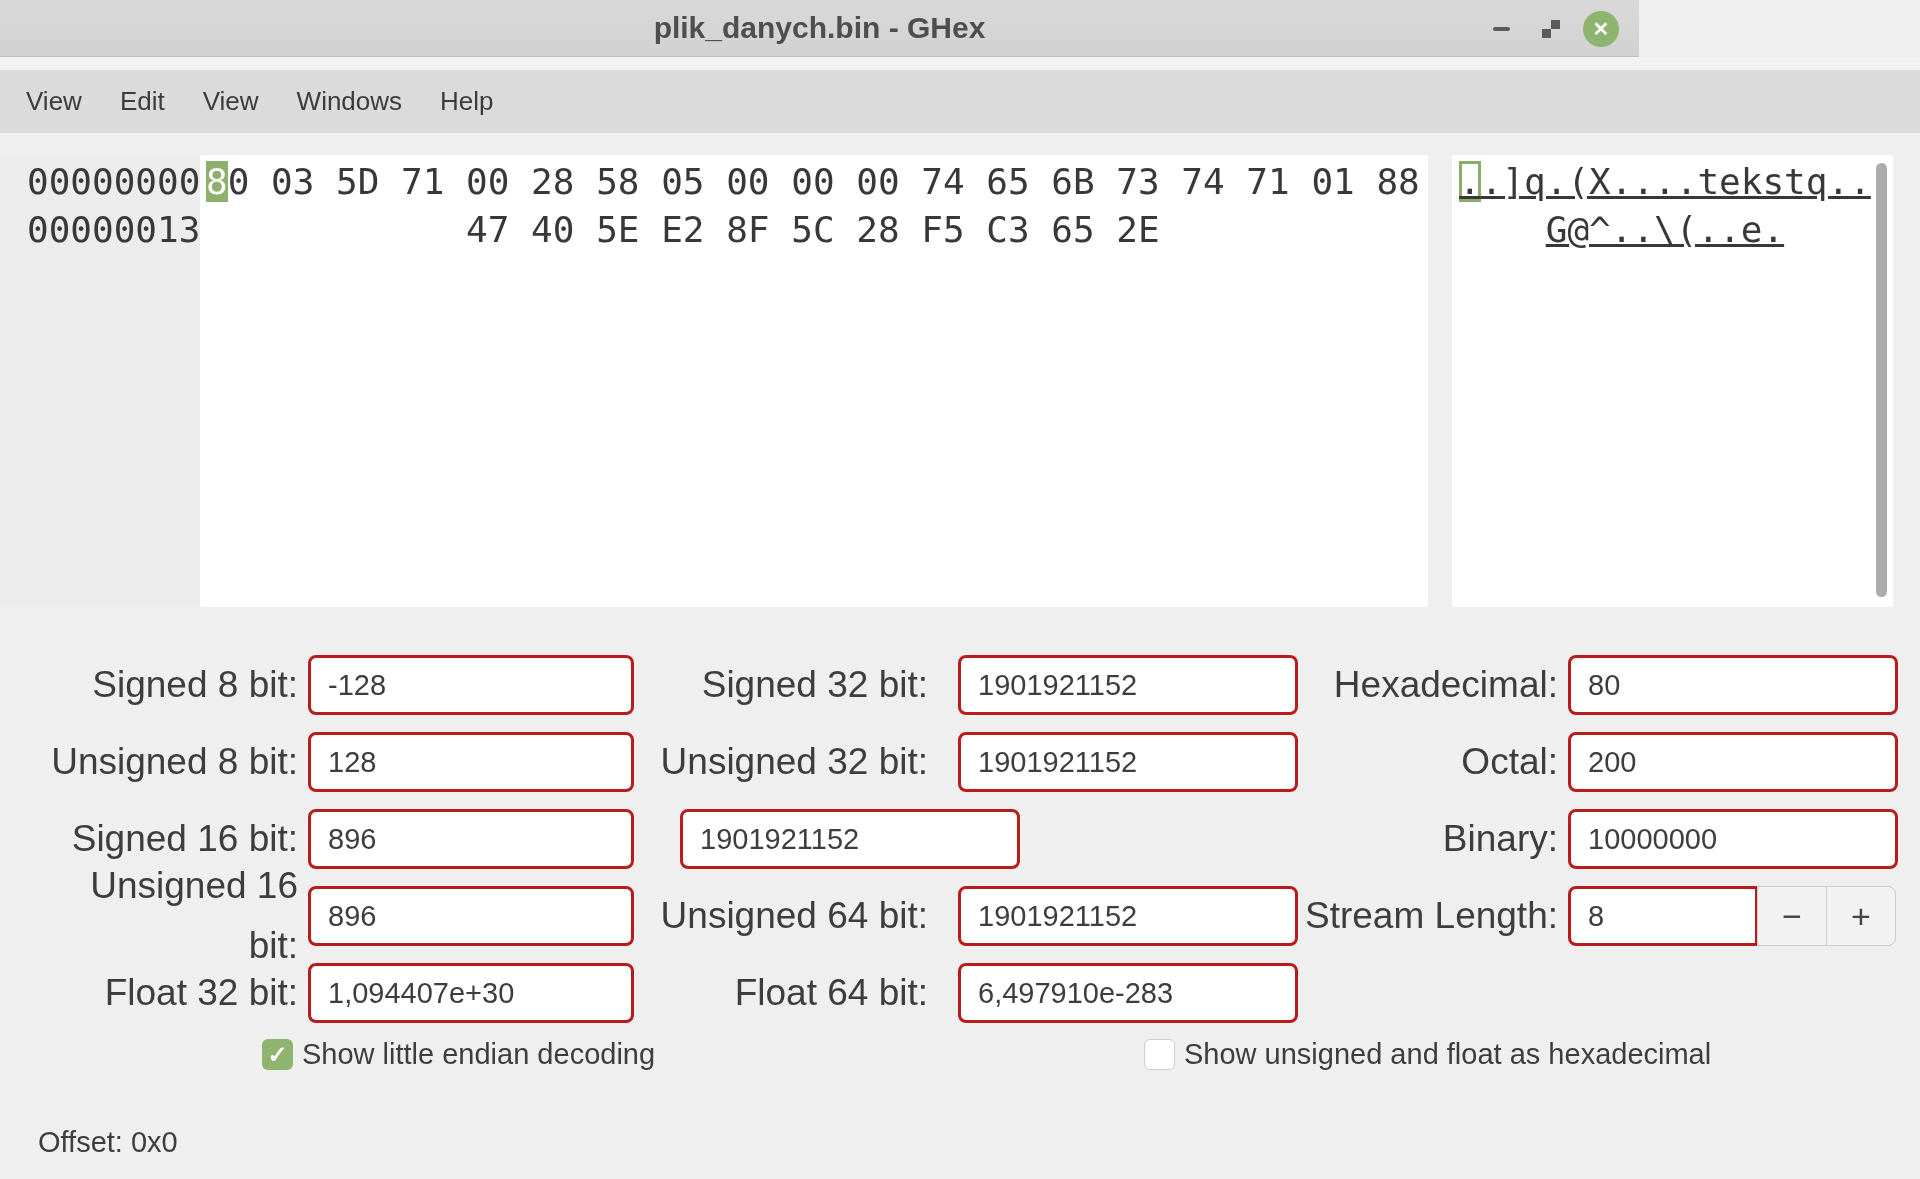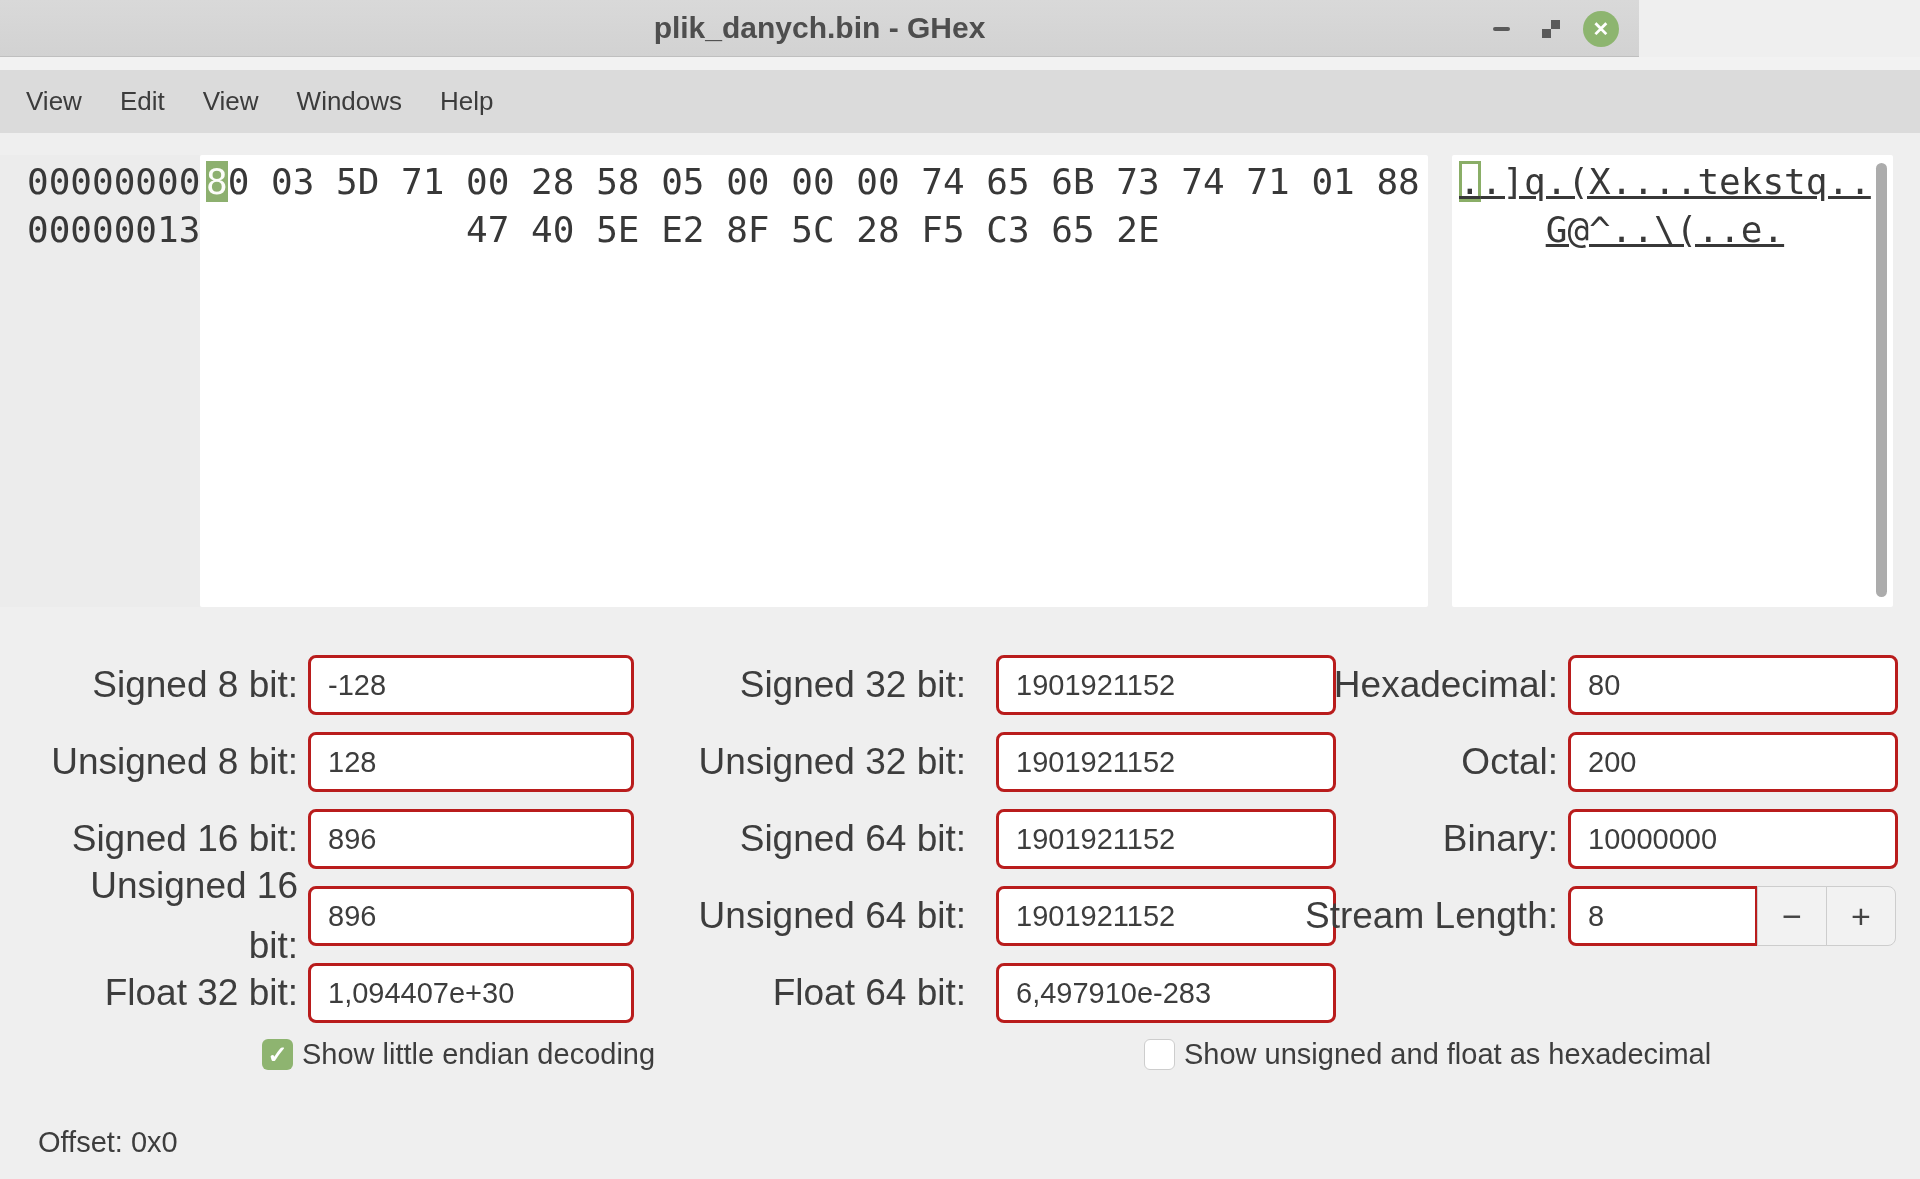--- a/index.html
+++ b/index.html
@@ -32,21 +32,21 @@
   #offset-col { left:27px; top:158px; }
   #hex-col { left:206px; top:158px; }
   #ascii-col { left:1459px; top:158px;text-decoration:underline; }
   .hex-cursor { background:#8db06f; color:#fcfdf9; }
   .ascii-cursor { box-shadow: inset 0 0 0 3px #8aae67; }
   .vscrollbar { position:absolute; left:1876px; top:163px; width:11px; height:434px; background:#acacac; border-radius:6px; }
 
   
   .col { position:absolute; }
   #col1 { left:40px;  top:655px; }
-  #col2 { left:698px; top:655px; }
+  #col2 { left:660px; top:655px; }
   #col3 { left:1300px; top:655px; }
   .frow { display:flex; align-items:center; margin-bottom:17px; height:60px; }
   .flabel { font-size:37px; color:#3d3d3d; text-align:right; margin-right:10px; line-height:60px; }
   #col1 .flabel { width:258px; } #col2 .flabel { width:268px; } #col3 .flabel { width:258px; }
   .fentry { height:60px; background:#ffffff; border:3px solid #b91c1c; border-radius:8px;
     font-family:"Liberation Sans", sans-serif; font-size:29px; color:#3d3d3d; padding:0 0 0 17px; outline:none; }
   #col1 .fentry { width:326px; } #col2 .fentry { width:340px;margin-left:20px; } #col3 .fentry { width:330px; }
   .stream-entry { width:190px !important; border-radius:8px 0 0 8px; }
   .spin-btn { width:70px; height:60px; background:#f2f2f2; border:1px solid #cdcdcd; margin-left:-1px;
     font-size:34px; color:#444444; display:flex; align-items:center; justify-content:center;
@@ -133,21 +133,20 @@
   <div class="col" id="col2">
     <div class="frow">
       <span class="flabel">Signed 32 bit:</span>
       <input class="fentry" value="1901921152" style="">
     </div>
     <div class="frow">
       <span class="flabel">Unsigned 32 bit:</span>
       <input class="fentry" value="1901921152" style="">
     </div>
     <div class="frow">
-      <span class="flabel">Signed 64 bit:</span>
       <input class="fentry" value="1901921152" style="">
     </div>
     <div class="frow">
       <span class="flabel">Unsigned 64 bit:</span>
       <input class="fentry" value="1901921152" style="">
     </div>
     <div class="frow">
       <span class="flabel">Float 64 bit:</span>
       <input class="fentry" value="6,497910e-283" style="">
     </div>

